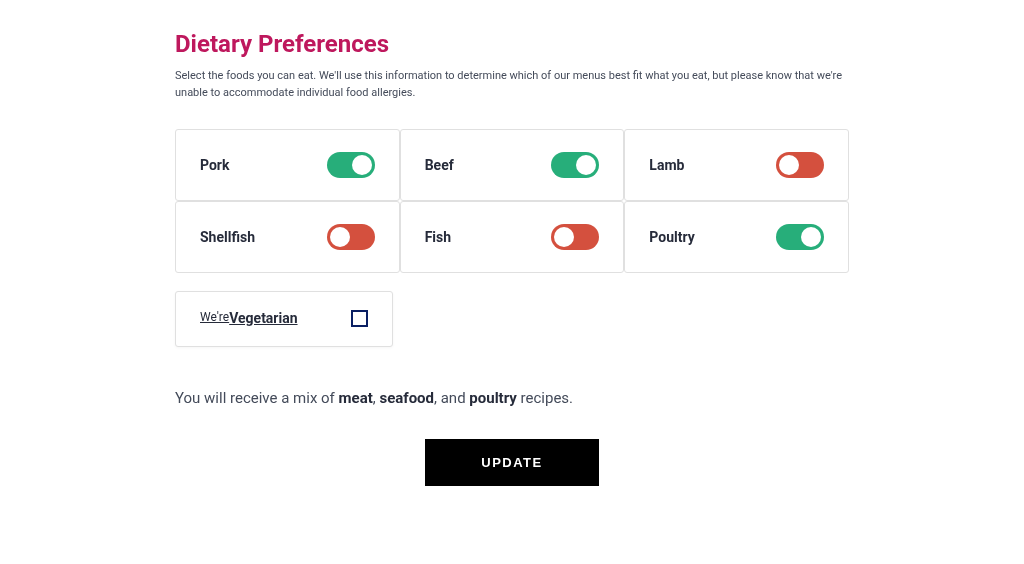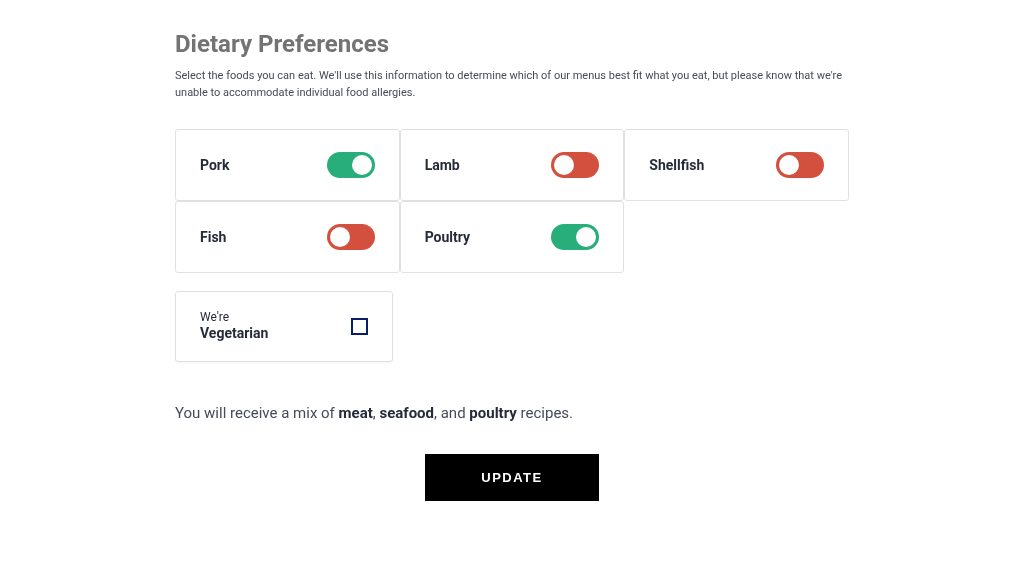--- a/index.html
+++ b/index.html
@@ -8,21 +8,21 @@
       padding: 0;
     }
     body {
       font-family: -apple-system, BlinkMacSystemFont, "Segoe UI", Roboto, Helvetica, Arial, sans-serif;
       padding: 30px 175px;
       color: #262b3a;
     }
     .page-title {
       font-size: 24px;
       font-weight: 700;
-      color: #737373;
+      color: #be185d;
       margin-bottom: 10px;
     }
     .page-subtitle {
       font-size: 11px;
       color: #444b5a;
       line-height: 1.5;
       margin-bottom: 28px;
       max-width: 700px;
     }
     .prefs-grid {
@@ -79,22 +79,23 @@
       display: flex;
       align-items: center;
       justify-content: space-between;
       background: #fff;
       max-width: 218px;
       margin-top: 18px;
       box-shadow: 0 1px 3px rgba(0,0,0,0.04);
     }
     .veg-label-block {
       display: flex;
-      flex-direction: column;
+      flex-direction: row;
       line-height: 1.25;
+      text-decoration: underline;
     }
     .veg-pre {
       font-size: 12px;
       color: #262b3a;
     }
     .veg-main {
       font-size: 14px;
       font-weight: 700;
       color: #262b3a;
     }
@@ -139,20 +140,26 @@
 
 <div class="prefs-grid">
 
   <div class="pref-card">
     <span class="pref-label">Pork</span>
     <div class="toggle on">
         <div class="toggle-knob"></div>
       </div>
   </div>
 
+  <div class="pref-card">
+    <span class="pref-label">Beef</span>
+    <div class="toggle on">
+        <div class="toggle-knob"></div>
+      </div>
+  </div>
 
   <div class="pref-card">
     <span class="pref-label">Lamb</span>
     <div class="toggle off">
         <div class="toggle-knob"></div>
       </div>
   </div>
 
   <div class="pref-card">
     <span class="pref-label">Shellfish</span>

